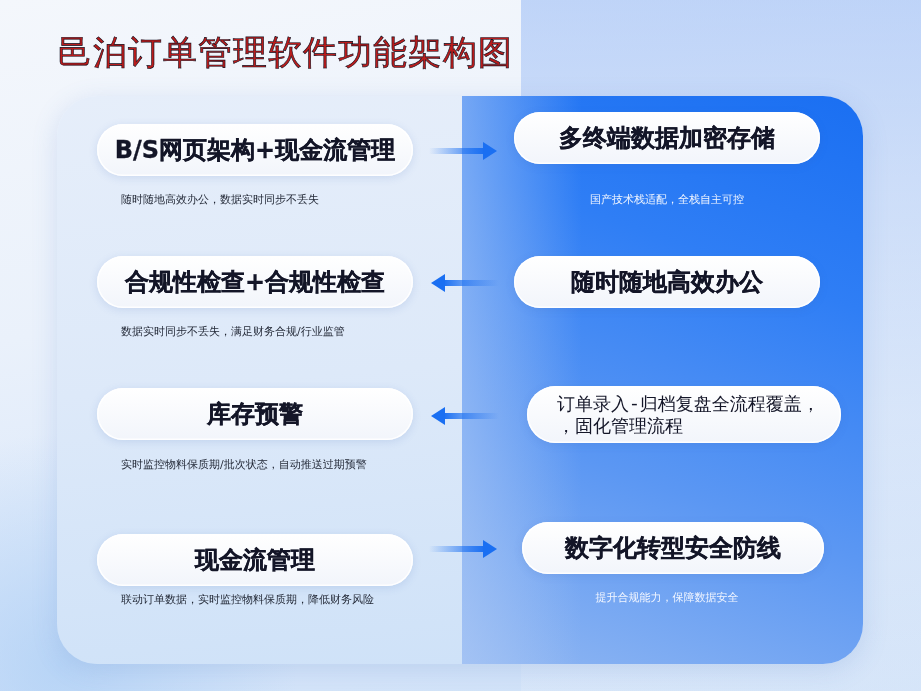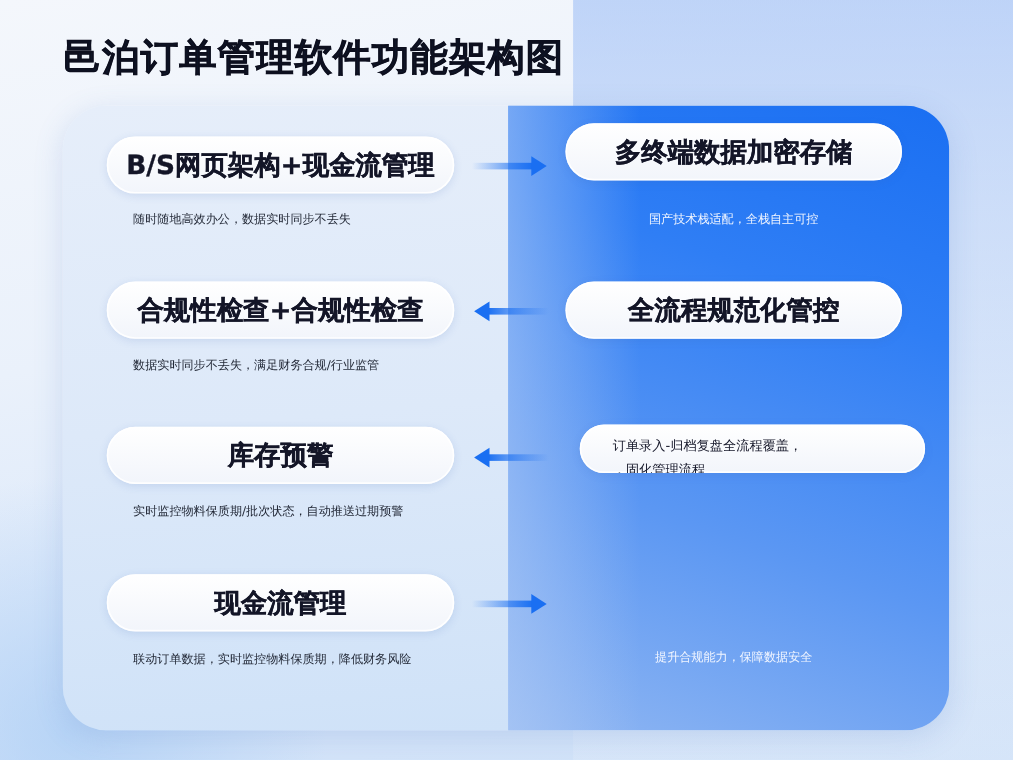--- a/index.html
+++ b/index.html
@@ -12,21 +12,21 @@
   .bg-glow-right {
     position: absolute; right: 0; top: 0; width: 400px; height: 691px;
     background: linear-gradient(180deg, rgba(150,185,245,0.55) 0%, rgba(205,222,248,0.3) 60%, rgba(240,245,252,0.2) 100%);
   }
   .bg-glow-left {
     position: absolute; left: 0; bottom: 0; width: 300px; height: 260px;
     background: radial-gradient(ellipse at 20% 90%, rgba(170,205,245,0.7), rgba(210,228,250,0) 70%);
   }
   .title {
     position: absolute; left: 58px; top: 30px;
-    font-size: 34px; font-weight: 700; color: #0f172a; letter-spacing: 1px;
+    font-size: 34px; font-weight: 400; color: #b91c1c; letter-spacing: 1px;
     -webkit-text-stroke: 0.6px #0d0f1e;
   }
   .panel {
     position: absolute; left: 57px; top: 96px; width: 806px; height: 568px;
     border-radius: 40px; overflow: hidden;
     box-shadow: 0 6px 26px rgba(80,120,200,0.18);
   }
   .panel-left {
     position: absolute; left: 0; top: 0; width: 405px; height: 100%;
     background: linear-gradient(175deg, #e6eefa 0%, #dde9f9 50%, #cfe2f8 100%);
@@ -43,24 +43,25 @@
     position: absolute; height: 52px; border-radius: 26px;
     background: linear-gradient(180deg, #ffffff 0%, #f2f5fb 100%);
     box-shadow: 0 2px 8px rgba(60,100,180,0.15), inset 0 0 0 1.5px rgba(255,255,255,0.9);
     display: flex; align-items: center; justify-content: center;
     font-size: 24px; font-weight: 700; color: #141628;
     -webkit-text-stroke: 0.3px #141628;
   }
   .pill.left { left: 40px; width: 316px; }
   .pill.right { left: 457px; width: 306px; }
   .pill.multiline {
-    font-size: 12px; font-weight: 500; -webkit-text-stroke: 0;
+    font-size: 18px; font-weight: 500; -webkit-text-stroke: 0;
     justify-content: flex-start; padding-left: 30px; line-height: 22px;
-    height: 44px; border-radius: 31px; white-space: pre-line; align-items: flex-start; padding-top: 8px;
+    height: 57px; border-radius: 31px; white-space: pre-line; align-items: flex-start; padding-top: 8px;
     overflow: hidden;
+    font-family: Liberation Mono, monospace;
   }
   .desc {
     position: absolute; font-size: 11px; line-height: 24px; color: #1f2533;
   }
   .desc.left { left: 64px; width: 290px; }
   .desc.right { left: 457px; width: 306px; text-align: center; color: #f2f6ff; }
   .arrow {
     position: absolute; width: 70px; height: 20px;
   }
   .arrow svg { display: block; }
@@ -101,47 +102,48 @@
       <defs>
           <linearGradient id="gl1" x1="0" x2="1">
             <stop offset="0" stop-color="#1a6ff2"></stop>
             <stop offset="1" stop-color="#1a6ff2" stop-opacity="0"></stop>
           </linearGradient>
         </defs>
       <rect x="14" y="7" width="56" height="6" fill="url(#gl1)"></rect>
       <polygon points="16,1 2,10 16,19" fill="#1a6ff2"></polygon>
     </svg>
   </div>
-  <div class="pill right" style="top:160px;">全流程规范化管控</div>
+  <div class="pill right" style="top:160px;">随时随地高效办公</div>
 
   <div class="pill left" style="top:292px;font-family:Liberation Serif, serif;">库存预警</div>
   <div class="desc left" style="top:357px;">实时监控物料保质期/批次状态，自动推送过期预警</div>
   <div class="arrow" style="left:372px; top:310px;">
     <svg width="70" height="20" viewBox="0 0 70 20">
       <defs>
           <linearGradient id="gl2" x1="0" x2="1">
             <stop offset="0" stop-color="#1a6ff2"></stop>
             <stop offset="1" stop-color="#1a6ff2" stop-opacity="0"></stop>
           </linearGradient>
         </defs>
       <rect x="14" y="7" width="56" height="6" fill="url(#gl2)"></rect>
       <polygon points="16,1 2,10 16,19" fill="#1a6ff2"></polygon>
     </svg>
   </div>
   <div class="pill right multiline" style="top:290px; left:470px; width:314px;">订单录入-归档复盘全流程覆盖，
 ，固化管理流程</div>
 
-  <div class="pill left" style="top:426px;">现金流管理</div>
+  <div class="pill left" style="top:438px;">现金流管理</div>
   <div class="desc left" style="top:492px;">联动订单数据，实时监控物料保质期，降低财务风险</div>
   <div class="arrow" style="left:372px; top:443px;">
     <svg width="70" height="20" viewBox="0 0 70 20">
       <defs>
           <linearGradient id="gr2" x1="0" x2="1">
             <stop offset="0" stop-color="#1a6ff2" stop-opacity="0"></stop>
             <stop offset="1" stop-color="#1a6ff2"></stop>
           </linearGradient>
         </defs>
       <rect x="0" y="7" width="56" height="6" fill="url(#gr2)"></rect>
       <polygon points="54,1 68,10 54,19" fill="#1a6ff2"></polygon>
     </svg>
   </div>
+  <div class="pill right" style="top:426px; left:465px; width:302px;">数字化转型安全防线</div>
   <div class="desc right" style="top:490px;">提升合规能力，保障数据安全</div>
 </div>
 
 </body></html>

